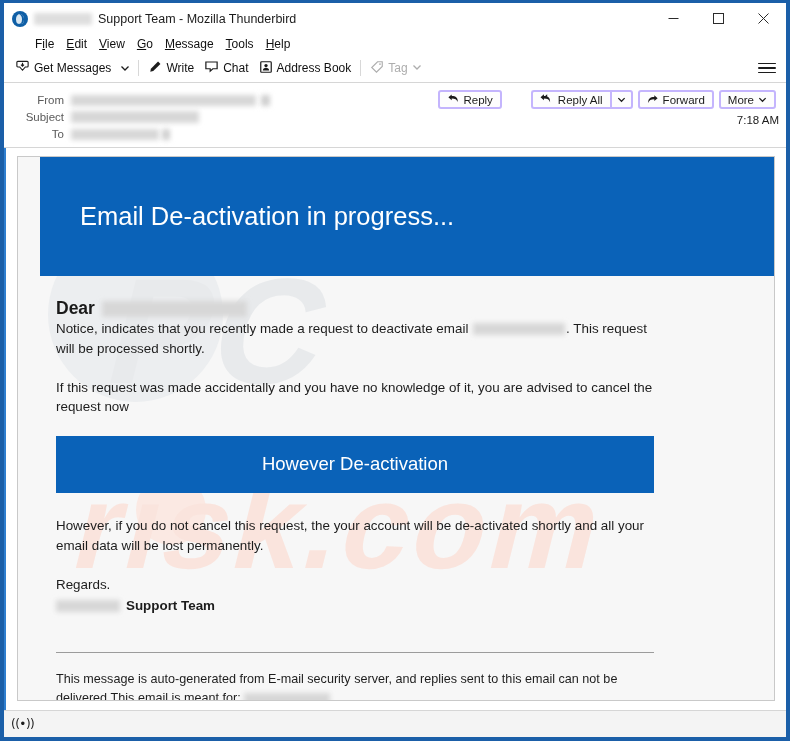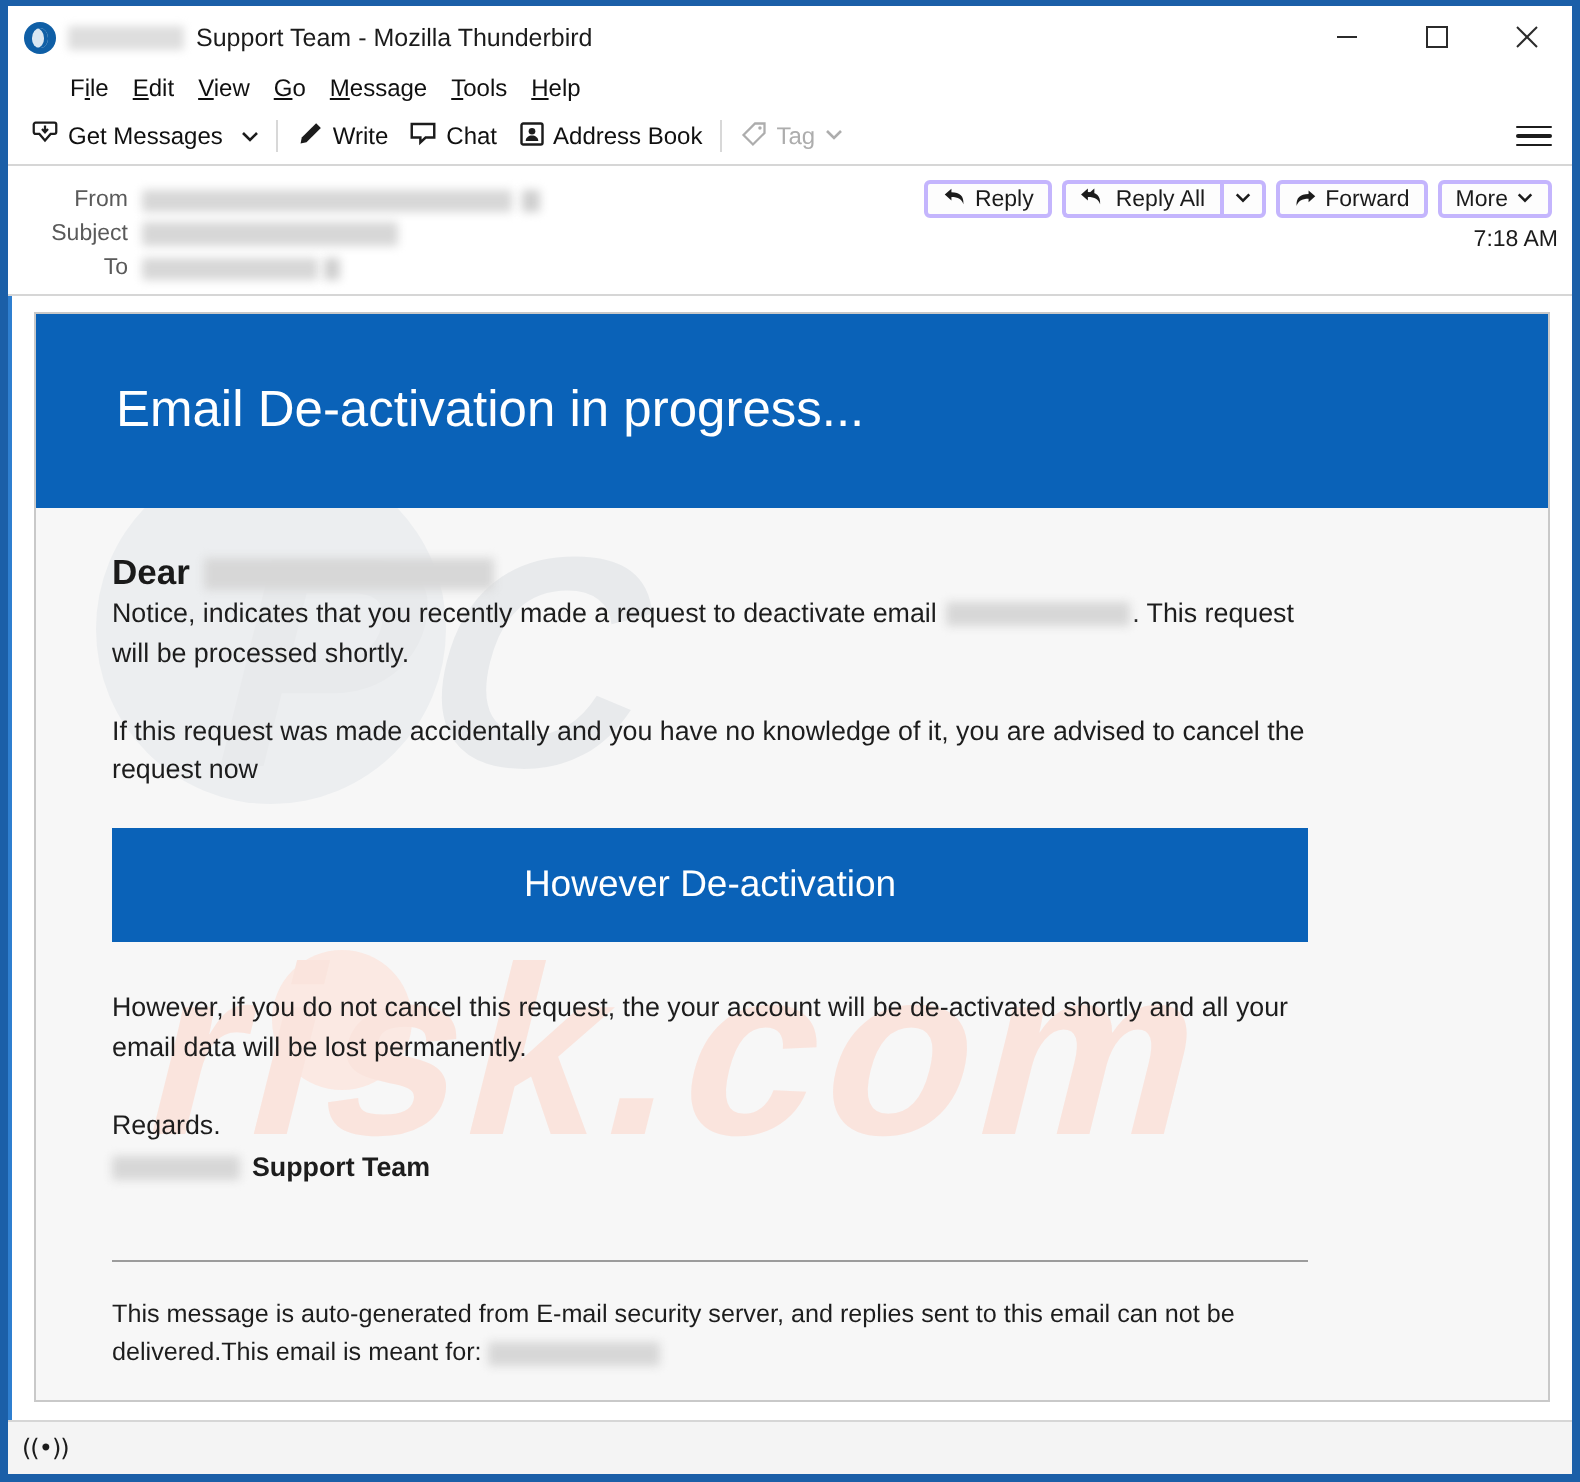--- a/index.html
+++ b/index.html
@@ -205,20 +205,21 @@
   }
   .hdr-btn-group {
     display: flex;
     margin-left: 5px;
   }
   .hdr-btn-group .hdr-btn { margin-left: 0; }
   .hdr-btn-group .hdr-btn:first-child {
     border-top-right-radius: 0;
     border-bottom-right-radius: 0;
     border-right: none;
+    margin-left: 24px;
   }
   .hdr-btn-group .hdr-btn:last-child {
     border-top-left-radius: 0;
     border-bottom-left-radius: 0;
     padding: 2px 5px;
   }
   .hdr-time {
     position: absolute;
     right: 7px;
     top: 31px;
@@ -285,25 +286,26 @@
     pointer-events: none;
   }
 
   .email-inner {
     position: relative;
     z-index: 2;
   }
 
   .banner {
     background: #0a62b8;
-    height: 97px;
+    height: 119px;
     display: flex;
     align-items: center;
     padding-left: 40px;
     box-sizing: border-box;
+    margin-left: 22px;
   }
   .banner-title {
     color: #ffffff;
     font-size: 25.5px;
     font-weight: normal;
   }
 
   .content {
     padding: 22px 38px 0 38px;
   }

